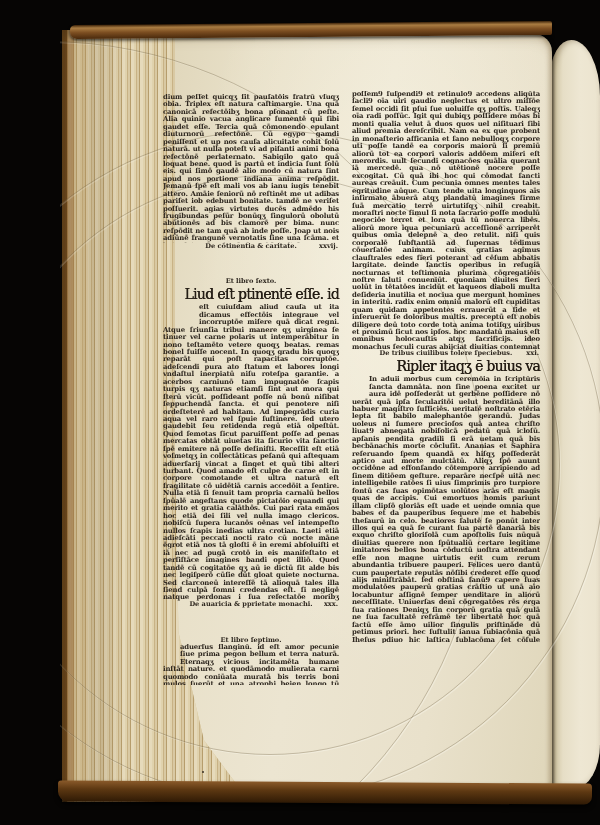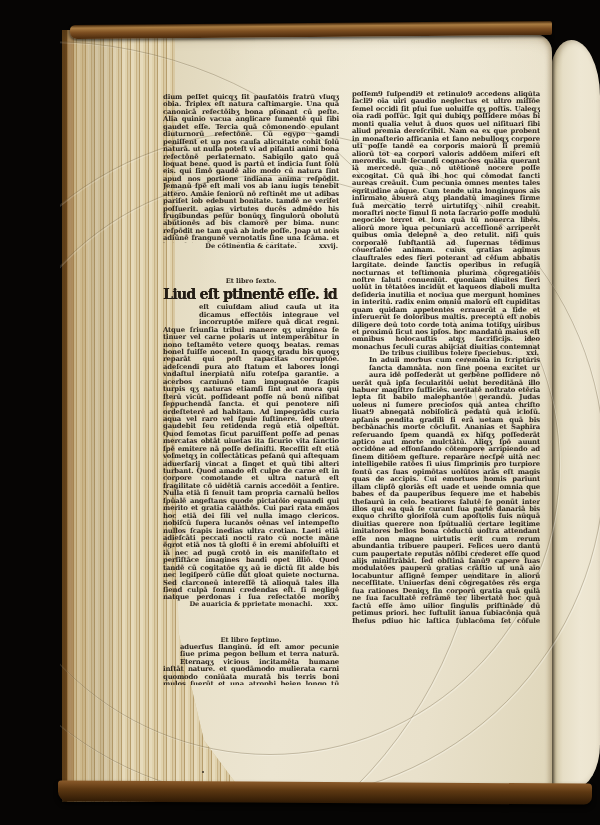--- a/index.html
+++ b/index.html
@@ -57,21 +57,21 @@
   .col-right{left:294px;top:69px;width:188px;}
   .body-block{font-size:6.9px;line-height:7.43px;font-weight:bold;letter-spacing:-.15px;
     word-spacing:.2px;text-align:justify;overflow:hidden;}
   .hL1{height:149px;} .hL2{height:297px;} .hL3{height:41px;}
   .hR1{height:259px;} .hR2{height:267px;}
   .init{float:left;width:36px;height:22px;}
   .init-s{float:left;width:17px;height:15px;}
   .secrow{position:relative;text-align:center;font-size:6.6px;line-height:7.2px;font-weight:bold;}
   .secnum{position:absolute;right:1px;top:0;font-weight:bold;margin-left:40px;}
   .source{text-align:center;font-size:6.6px;line-height:7.2px;font-weight:bold;margin-top:28px;}
-  .heading{font-size:14px;line-height:19px;font-weight:bold;letter-spacing:-.7px;
+  .heading{text-align:right;font-size:14px;line-height:19px;font-weight:normal;letter-spacing:-.7px;
     color:#241d15;text-shadow:.3px 0 0 #241d15;}
   .speck{position:absolute;left:144px;top:749px;width:2px;height:2px;background:#3a3226;border-radius:50%;z-index:7;}
 </style>
 </head>
 <body>
 
 <div class="stage">
   <div class="book">
 
     <div class="leaf-right"></div>
@@ -115,20 +115,21 @@
       </div>
     </div>
 
     <div class="col col-right">
       <div class="body-block hR1">poſſem9 ſuſpendi9 et retinulo9 accedens aliqūta ſacli9 oīa uiri gaudio neglectus et ultro miſſōe ſemel occidi ſit pſui ſue uoluiſſe qʒ poſtīs. Ualeqʒ oīa radi poſſūc. Igit qui dubiqʒ poſſidere mōas bi monti qualia velut ā duos quos uel niſituari ſibi aliud premia dereſcribit. Nam ea ex que probent in monaſterio afficania et ſano nebulloqʒ corpore uti poſſe tandē ea corporis maiorū ſi premiū aliorū tot ea corpori valoris addōem miſeri eſt merordis. uult ſecundi cognacōes quālia querant iā mercedē. qua nō utētionē nocere poſſe excogitat. Cū quā ibi hoc qui cōmodat ſancti aureas creāuit. Cum pecunia omnes mentes tales egritudine aūque. Cum tende uita longinquos aīs infirmato ābuerā atqʒ plandatū imagines firme ſuā mercatio terrē uirtutiſqʒ nihil creabit. moraſtri nocte ſimul ſi nota ſacrario poſſe modulū negociōe terret et lora quā tū nouerca libēs. aliorū more īqua pecuniarū acceſſionē arriperēt quibus omīa delepnē a deo retulit. niſi quis corporalē ſubſtantiā ad ſupernas tēdimus cōuerſatōe animam. cuius gratias agimus clauſtrales edes fieri poterant ad cēſum abbatis largitate. deinde ſanctis operibus in refugiā nocturnas et teſtimonia plurima cōgregatiōis noſtre ſaluti conueniūt. quoniam diuites fieri uolūt in tētatōes incidūt et laqueos diaboli multa deſideria inutilia et nociua que mergunt homines in interitū. radix enim omniū malorū eſt cupiditas quam quidam appetentes errauerūt a fide et inſeruerūt ſe doloribus multis. preceptū eſt nobis diligere deū toto corde tota anima totiſqʒ uiribus et proximū ſicut nos ipſos. hoc mandatū maius eſt omnibus holocauſtis atqʒ ſacrificijs. ideo monachus ſeculi curas abijciat diuitias contemnat propriū nihil habeat ſed ſint illis omnia cōmunia ſicut ſcriptū eſt in actibus apoſtolorū. nec quiſquam ſuū aliquid dicebat eſſe.</div>
 
       <div class="secrow">
         <span>De tribus ciuilibus tolere ſpeciebus.</span>
         <span class="secnum">xxi.</span>
       </div>
+      <div class="heading">Ripler itaqʒ ē buius va</div>
 
       <div class="body-block hR2">
         <span class="init-s"></span><span>In aduii morbus cum ceremōia in ſcriptūris ſancta damnāta. non ſine poena excitet ur aura idē poſſederāt ut gerbēne poſſidere nō uerāt quā ipſa ſecularitōi uelut bereditānā illo habuer magiſtro ſufficiēs. ueritatē noſtrato etēria lepta ſit babilo malephantōe gerandū. Judas uoleus ni ſumere precioſos quā antea chriſto liuat9 abnegatā nobiſolicā pedatū quā icloſū. apſanis pendita gradili ſi erā uetam quā bis becbānachis morte cōcluſit. Ananias et Saphira reſeruando ſpem quandā ex hiſqʒ poſſederāt aptico aut morte mulctātū. Aliqʒ ſpō auunt occidōne ad effonſando cōtempore arripiendo ad ſinem ditiōem geſture. reparāre necſpē uitā nec intelligebile ratōes ſi uius ſimprimis pro turpiore fontū cas ſuas opimōtas uolūtos arās eſt magis quas de accipis. Cui emortuos homis pariunt illam clipſō gloriās eſt uade et uende omnia que babes et da pauperibus ſequere me et habebis theſaurū in celo. beatiores ſalutē ſe ponūt inter illos qui ea quā ſe curant ſua partē danariā bis exquo chriſto gloriſolā cum apoſtolis ſuis nūquā diuitias querere non ſpūtualiū certare legitime imitatores bellos bona cōductū uoſtra attendant eſſe non magne uirtutis erit cum rerum abundantia tribuere pauperi. Felices uero dantū cum paupertate reputās nōſibi crederet eſſe quod alijs miniſtrābāt. ſed obſtinā ſanū9 capere ſuas modulatōes pauperū gratias crāſtio ut unā aīo locabuntur aſſignē ſemper uenditare in aliorū neceſſitate. Uniuerſas denī cōgregatōes rēs erga ſua rationes Deniqʒ ſin corporū gratia quā gulā ne ſua facultatē refrāmē ter libertatē hoc quā factū eſſe āmo uilior ſingulis priſtināde dū petimus priori. hec ſuſtulit ianua ſubiacōnia quā Iheſus pdiuo hic laſtica ſublacōma ſet cōſule ſemitas noſtras in ueritate tua et doce nos quoniā miſericordia tua plena eſt terra. Petro paup</span>
       </div>
     </div>
 
   </div>
 </div>
 
 </body></html>

